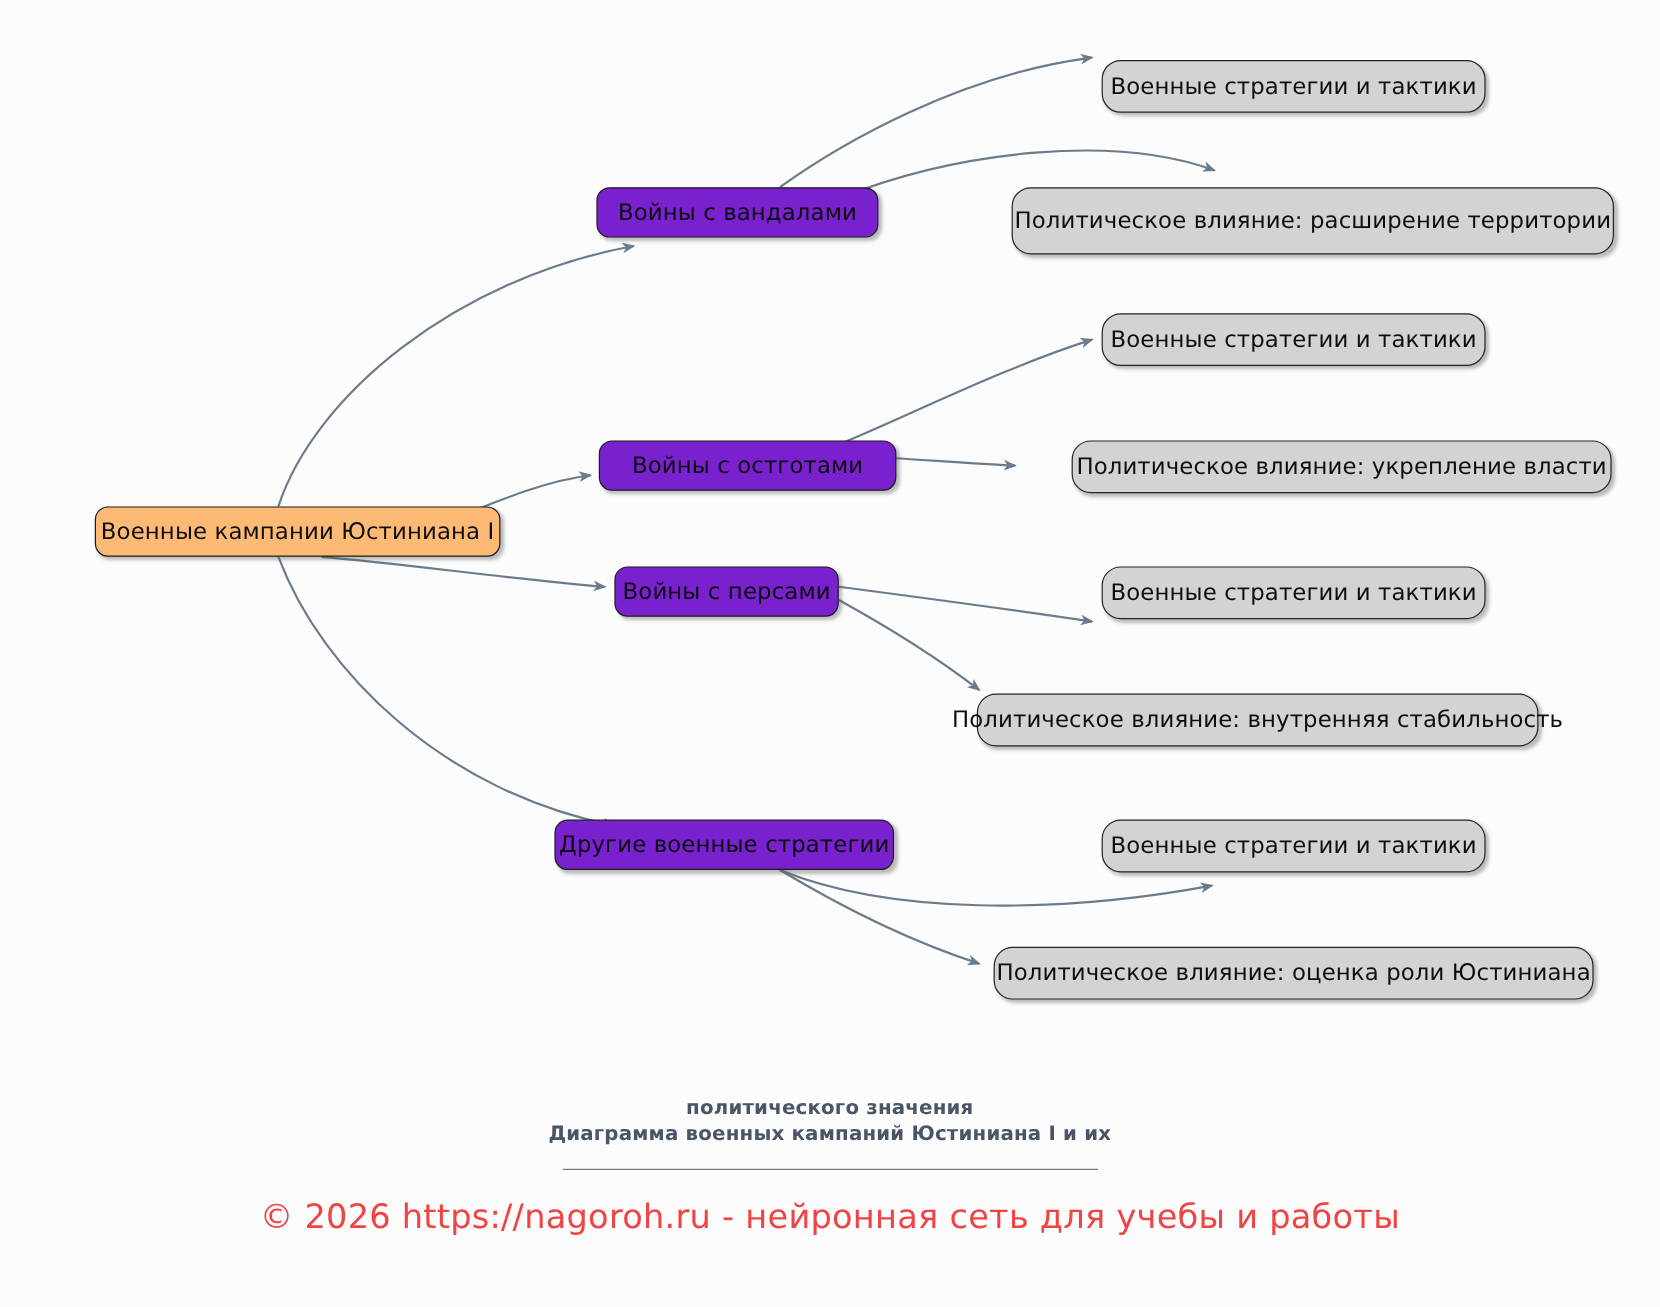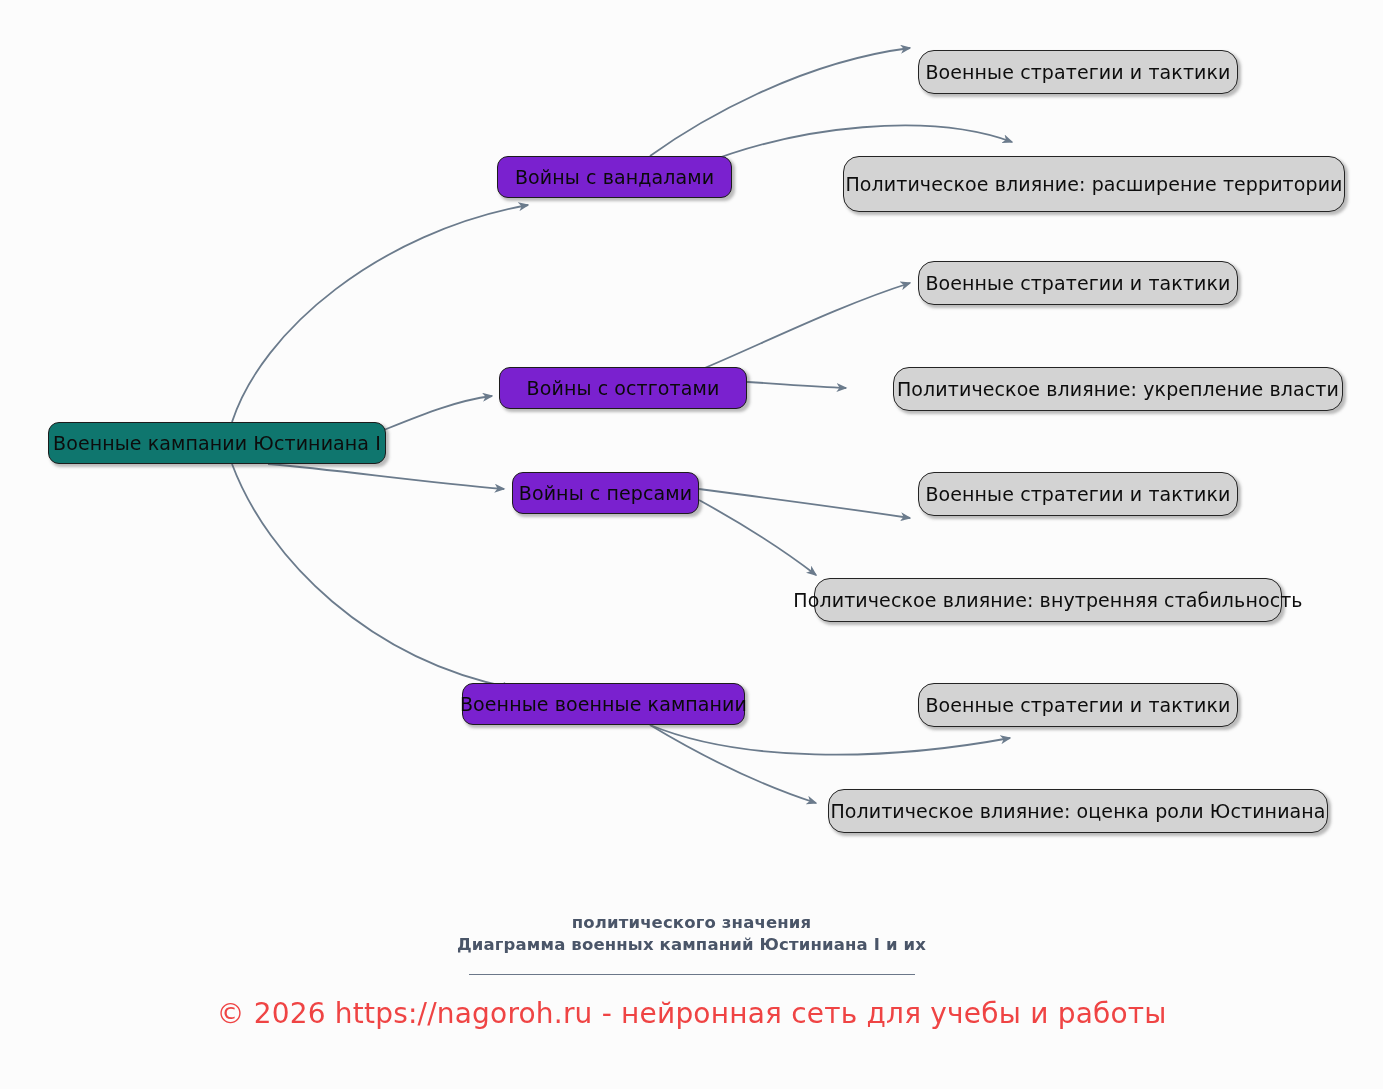--- a/index.html
+++ b/index.html
@@ -44,22 +44,23 @@
     box-shadow: 2.5px 2.5px 3px rgba(80,80,80,0.38);
     white-space: nowrap;
   }
   .node .node-label {
     font-size: 19px;
     line-height: 1;
     letter-spacing: 0.1px;
   }
 
   .node-root {
-    background: #0f766e;
+    background: #fdba74;
     color: #0d0d0d;
+    margin-left: 31px;
   }
   .node-branch {
     background: #7a21cf;
     color: #0a0a0a;
   }
   .node-leaf {
     background: #d3d3d3;
     color: #0d0d0d;
     border-color: #242424;
     border-radius: 16px;
@@ -127,21 +128,21 @@
       <div class="node node-branch" style="left: 497px; top: 156px; width: 235px; height: 42px;">
         <span class="node-label">Войны с вандалами</span>
       </div>
       <div class="node node-branch" style="left: 499px; top: 367px; width: 248px; height: 42px;">
         <span class="node-label">Войны с остготами</span>
       </div>
       <div class="node node-branch" style="left: 512px; top: 472px; width: 187px; height: 42px;">
         <span class="node-label">Войны с персами</span>
       </div>
       <div class="node node-branch" style="left: 462px; top: 683px; width: 283px; height: 42px;">
-        <span class="node-label">Военные военные кампании</span>
+        <span class="node-label">Другие военные стратегии</span>
       </div>
       <div class="node node-leaf" style="left: 918px; top: 50px; width: 320px; height: 44px;">
         <span class="node-label">Военные стратегии и тактики</span>
       </div>
       <div class="node node-leaf" style="left: 828px; top: 156px; width: 502px; height: 56px; margin-left: 15px;">
         <span class="node-label">Политическое влияние: расширение территории</span>
       </div>
       <div class="node node-leaf" style="left: 918px; top: 261px; width: 320px; height: 44px;">
         <span class="node-label">Военные стратегии и тактики</span>
       </div>

